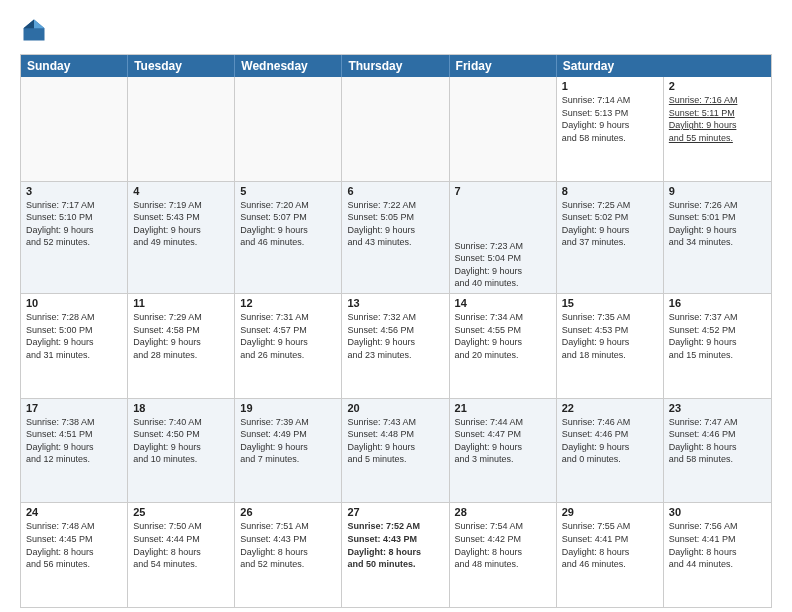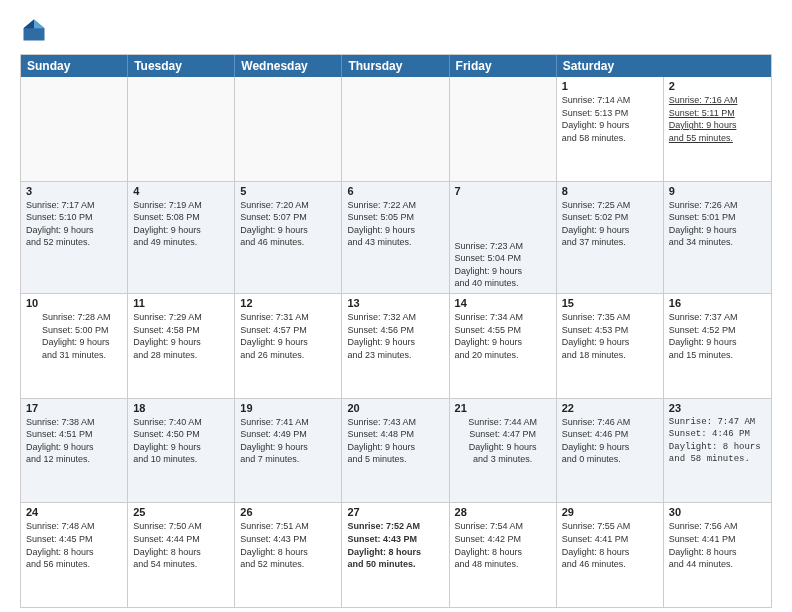--- a/index.html
+++ b/index.html
@@ -165,21 +165,21 @@
           <div class="cal-cell alt-row">
             <div class="day-num">3</div>
             <div class="day-info" style="white-space: pre-line;">Sunrise: 7:17 AM
 Sunset: 5:10 PM
 Daylight: 9 hours
 and 52 minutes.</div>
           </div>
           <div class="cal-cell alt-row">
             <div class="day-num">4</div>
             <div class="day-info" style="white-space: pre-line;">Sunrise: 7:19 AM
-Sunset: 5:08 PM
+Sunset: 5:43 PM
 Daylight: 9 hours
 and 49 minutes.</div>
           </div>
           <div class="cal-cell alt-row">
             <div class="day-num">5</div>
             <div class="day-info" style="white-space: pre-line;">Sunrise: 7:20 AM
 Sunset: 5:07 PM
 Daylight: 9 hours
 and 46 minutes.</div>
           </div>
@@ -208,21 +208,21 @@
             <div class="day-num">9</div>
             <div class="day-info" style="white-space: pre-line;">Sunrise: 7:26 AM
 Sunset: 5:01 PM
 Daylight: 9 hours
 and 34 minutes.</div>
           </div>
         </div>
         <div class="cal-row">
           <div class="cal-cell">
             <div class="day-num">10</div>
-            <div class="day-info" style="white-space: pre-line; margin-left: 16px;">Sunrise: 7:28 AM
+            <div class="day-info" style="white-space: pre-line;">Sunrise: 7:28 AM
 Sunset: 5:00 PM
 Daylight: 9 hours
 and 31 minutes.</div>
           </div>
           <div class="cal-cell">
             <div class="day-num">11</div>
             <div class="day-info" style="white-space: pre-line;">Sunrise: 7:29 AM
 Sunset: 4:58 PM
 Daylight: 9 hours
 and 28 minutes.</div>
@@ -273,49 +273,49 @@
           </div>
           <div class="cal-cell alt-row">
             <div class="day-num">18</div>
             <div class="day-info" style="white-space: pre-line;">Sunrise: 7:40 AM
 Sunset: 4:50 PM
 Daylight: 9 hours
 and 10 minutes.</div>
           </div>
           <div class="cal-cell alt-row">
             <div class="day-num">19</div>
-            <div class="day-info" style="white-space: pre-line;">Sunrise: 7:41 AM
+            <div class="day-info" style="white-space: pre-line;">Sunrise: 7:39 AM
 Sunset: 4:49 PM
 Daylight: 9 hours
 and 7 minutes.</div>
           </div>
           <div class="cal-cell alt-row">
             <div class="day-num">20</div>
             <div class="day-info" style="white-space: pre-line;">Sunrise: 7:43 AM
 Sunset: 4:48 PM
 Daylight: 9 hours
 and 5 minutes.</div>
           </div>
           <div class="cal-cell alt-row">
             <div class="day-num">21</div>
-            <div class="day-info" style="white-space: pre-line; text-align: center;">Sunrise: 7:44 AM
+            <div class="day-info" style="white-space: pre-line;">Sunrise: 7:44 AM
 Sunset: 4:47 PM
 Daylight: 9 hours
 and 3 minutes.</div>
           </div>
           <div class="cal-cell alt-row">
             <div class="day-num">22</div>
             <div class="day-info" style="white-space: pre-line;">Sunrise: 7:46 AM
 Sunset: 4:46 PM
 Daylight: 9 hours
 and 0 minutes.</div>
           </div>
           <div class="cal-cell alt-row">
             <div class="day-num">23</div>
-            <div class="day-info" style="white-space: pre-line; font-family: Liberation Mono, monospace;">Sunrise: 7:47 AM
+            <div class="day-info" style="white-space: pre-line;">Sunrise: 7:47 AM
 Sunset: 4:46 PM
 Daylight: 8 hours
 and 58 minutes.</div>
           </div>
         </div>
         <div class="cal-row">
           <div class="cal-cell">
             <div class="day-num">24</div>
             <div class="day-info" style="white-space: pre-line;">Sunrise: 7:48 AM
 Sunset: 4:45 PM

